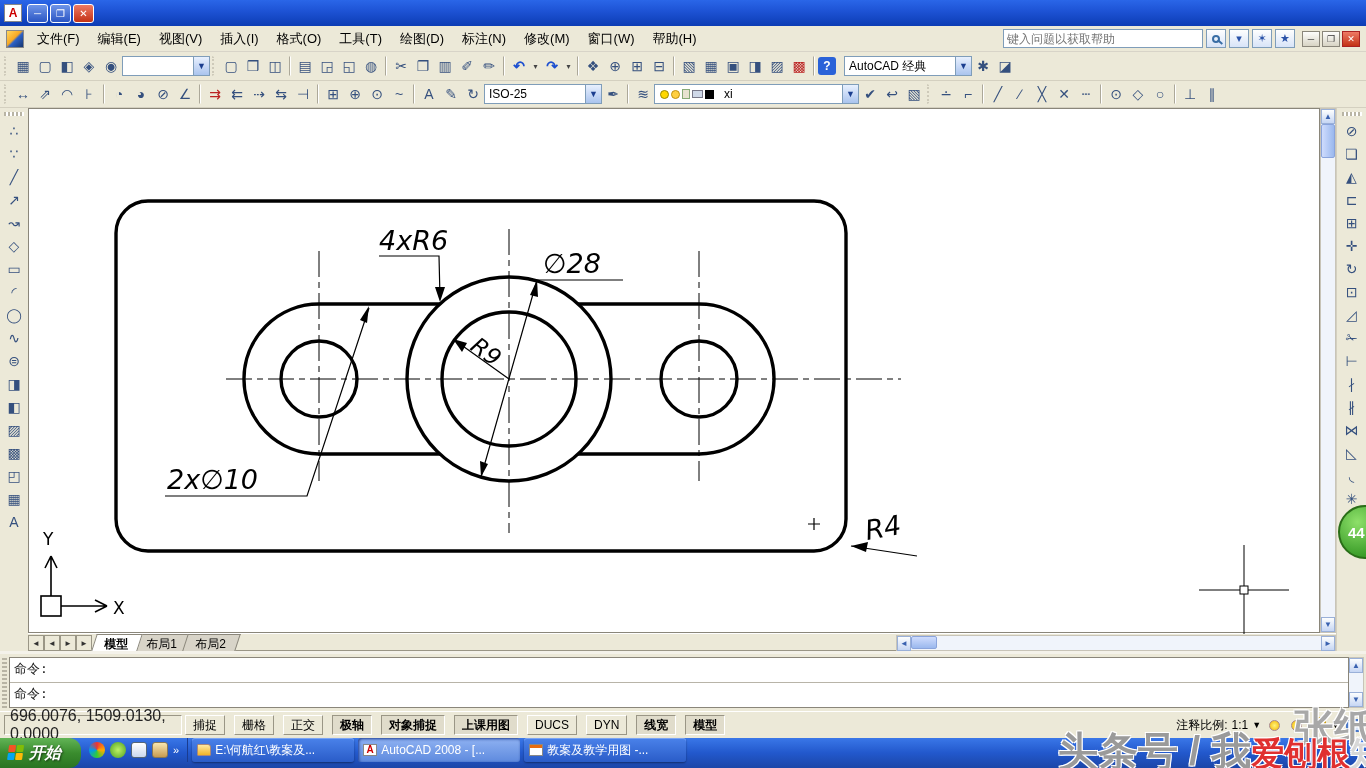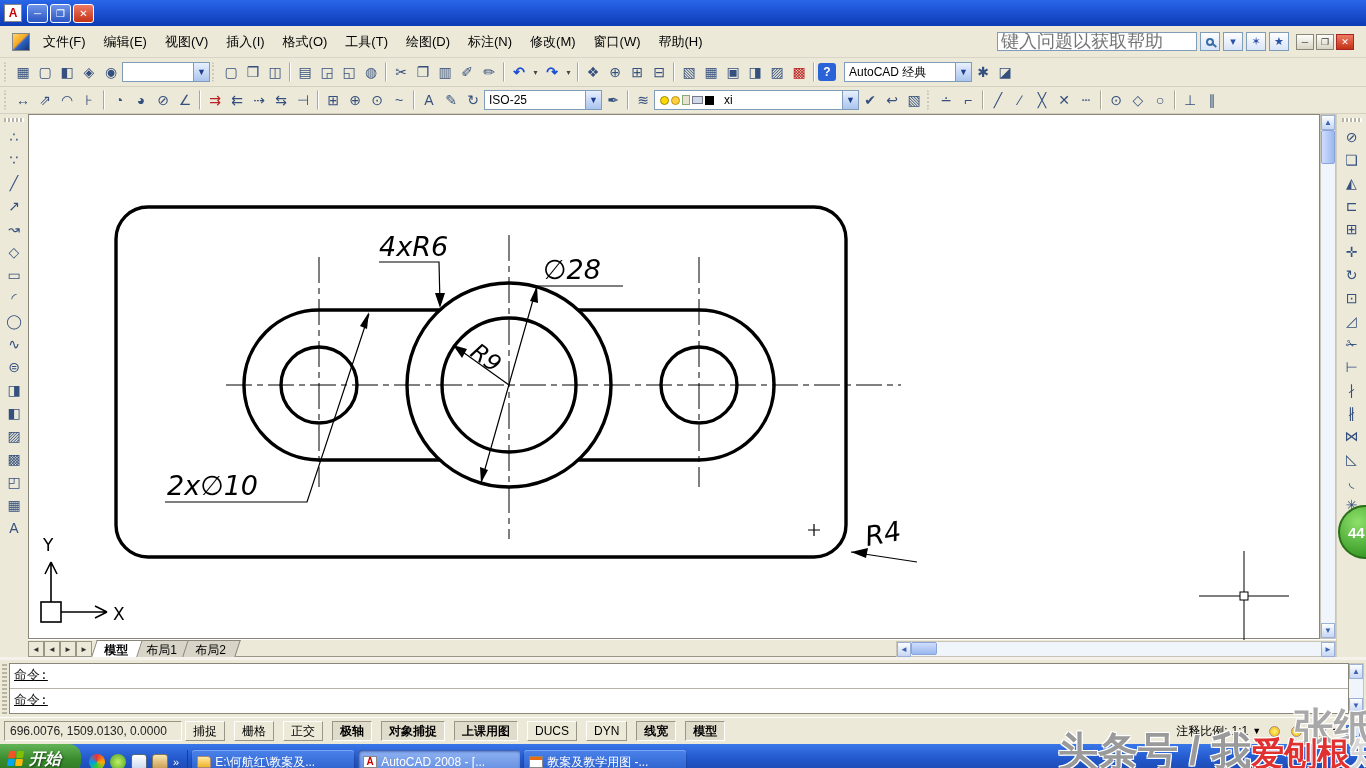--- a/index.html
+++ b/index.html
@@ -13,28 +13,28 @@
   .app-icon { width:18px; height:18px; background:#fff; border:1px solid #888; color:#c00;
               font-weight:bold; font-size:12px; display:flex; align-items:center; justify-content:center; margin-right:5px; }
   .title-text { font-weight:bold; font-size:13px; text-shadow:1px 1px 1px #000; white-space:nowrap; overflow:hidden; flex:1; }
   .win-btns { display:flex; gap:2px; }
   .wbtn { width:21px; height:19px; border:1px solid #fff; border-radius:3px;
           background:linear-gradient(#6f95e8,#2b56c4); color:#fff; font-size:10px;
           display:flex; align-items:center; justify-content:center; }
   .wbtn.close { background:linear-gradient(#ee7a64,#c33216); }
 
   
-  .menubar { height:32px; background:#ece9d8; border-bottom:1px solid #d8d4c8;
-             display:flex; align-items:center; padding:0 8px; }
+  .menubar { height:26px; background:#ece9d8; border-bottom:1px solid #d8d4c8;
+             display:flex; align-items:center; padding:0 2px; }
   .menu-app-icon { width:18px; height:18px; margin:0 4px;
     background:linear-gradient(135deg,#ffd75e 0%,#f7a823 45%,#2d62c8 55%,#16366e 100%); border:1px solid #888; }
   .menu-items { display:flex; height:100%; align-items:center; }
   .menu-item { padding:0 9px; font-size:13px; color:#000; line-height:24px; }
   .help-search { margin-left:auto; display:flex; align-items:center; gap:3px; }
-  .search-input { width:200px; height:19px; border:1px solid #7f9db9; font-size:18px; padding:0 3px; color:#555; }
+  .search-input { width:200px; height:19px; border:1px solid #7f9db9; font-size:12px; padding:0 3px; color:#555; }
   .mini-btn { height:19px; min-width:20px; border:1px solid #7f9db9; background:linear-gradient(#fefefe,#d8e4f8);
               display:flex; align-items:center; justify-content:center; font-size:11px; color:#2a52a8; }
   .mag { width:8px; height:8px; border:2px solid #3a6ea5; border-radius:50%; position:relative; }
   .mag::after { content:''; position:absolute; width:6px; height:2px; background:#3a6ea5;
                 right:-5px; bottom:-2px; transform:rotate(40deg); }
   .mdi-btns { display:flex; gap:2px; margin:0 4px; }
   .mdi { width:18px; height:16px; border:1px solid #8a867a; background:linear-gradient(#fdfdfb,#d8d4c4);
          color:#333; font-size:9px; display:flex; align-items:center; justify-content:center; }
   .mdi.close { background:linear-gradient(#ee7a64,#c33216); color:#fff; border-color:#a22; }
 
@@ -87,44 +87,44 @@
   .tab > span { display:inline-block; transform:skewX(18deg); }
   .tab.active { background:#fff; font-weight:bold; z-index:2; position:relative; }
   .tabfill { flex:1; height:17px; border-bottom:1px solid #9a9686; }
   .hscroll { width:440px; height:16px; display:flex; background:#f0f4fb; border:1px solid #c8c4b8; }
   .hthumb { width:26px; height:13px; background:linear-gradient(#cfdcfd,#9ab8ee); border:1px solid #8aa4dc; border-radius:2px; }
   .hfill { flex:1; }
 
   
   .cmdwin { height:60px; background:#ece9d8; border-top:3px solid #f4f2ea; display:flex; padding:3px 2px 3px 2px; }
   .cmd-grip { width:5px; background:repeating-linear-gradient(0deg,#b8b4a4 0 2px,#ece9d8 2px 4px); margin-right:2px; }
-  .cmd-inner { flex:1; background:#fff; border:1px solid #8a867a; display:flex; flex-direction:column; font-family:"DejaVu Sans Mono", monospace;text-decoration:underline; }
+  .cmd-inner { flex:1; background:#fff; border:1px solid #8a867a; display:flex; flex-direction:column; font-family:"DejaVu Sans Mono", monospace; }
   .cmd-line { flex:1; font-size:13px; color:#222; padding:2px 4px; }
   .cmd-line.hist { border-bottom:1px solid #b8b4a8; }
   .cmd-scroll { width:15px; background:#f0f4fb; border:1px solid #c8c4b8; border-left:none; display:flex; flex-direction:column; }
 
   
   .statusbar { height:27px; background:#ece9d8; border-top:1px solid #fff; display:flex; align-items:center; padding:0 4px; gap:3px; }
   .coords { width:178px; height:20px; border:1px solid; border-color:#9a9686 #fff #fff #9a9686;
-            font-size:12px; display:flex; align-items:center; padding:0 5px; color:#222; }
+            font-size:16px; display:flex; align-items:center; padding:0 5px; color:#222; }
   .sb-toggles { display:flex; gap:9px; }
   .sbtn { height:20px; padding:0 7px; font-size:12px; display:flex; align-items:center; border:1px solid;
           border-color:#fff #9a9686 #9a9686 #fff; background:#ece9d8; }
   .sbtn.pressed { border-color:#9a9686 #fff #fff #9a9686; background:#e0dccb; font-weight:bold; }
   .sb-right { margin-left:auto; display:flex; align-items:center; gap:4px; font-size:12px; }
   .sb-ico { width:18px; height:18px; display:flex; align-items:center; justify-content:center; font-size:12px; }
   .bulb { width:11px; height:11px; border-radius:50%; background:radial-gradient(#fff27a,#f4b800); border:1px solid #a88; }
   .padlock { width:10px; height:8px; border:2px solid #c89b10; border-radius:2px; position:relative; margin-top:5px; }
   .padlock::before { content:''; position:absolute; width:8px; height:7px; border:2px solid #c89b10;
                      border-bottom:none; border-radius:5px 5px 0 0; top:-9px; left:-1px; }
   .cleanscr { width:15px; height:13px; border:2px solid #4a78c8; background:#d8e4f8; }
 
   
   .taskbar { height:30px; background:linear-gradient(180deg,#3a77e8 0%,#2258cc 50%,#1c46a8 100%);
-             display:flex; align-items:flex-end; }
+             display:flex; align-items:flex-start; }
   .startbtn { height:30px; padding:0 20px 0 8px; background:linear-gradient(180deg,#62b456,#3a8c2e 50%,#2a7422);
               border-radius:0 12px 12px 0; display:flex; align-items:center; gap:5px;
               color:#fff; font-weight:bold; font-style:italic; font-size:16px; text-shadow:1px 1px 2px #0008; }
   .winlogo { width:16px; height:16px; display:grid; grid-template:7px 7px / 7px 7px; gap:1px; transform:skewX(-8deg); }
   .winlogo i { border-radius:1px; }
   .winlogo i:nth-child(1){background:#f35325;} .winlogo i:nth-child(2){background:#81bc06;}
   .winlogo i:nth-child(3){background:#05a6f0;} .winlogo i:nth-child(4){background:#ffba08;}
   .qlaunch { display:flex; align-items:center; gap:5px; padding:0 8px; border-right:1px solid #1a3c90; height:24px; }
   .ql { width:16px; height:16px; border-radius:3px; }
   .ql1 { background:conic-gradient(#e33,#fa0,#3c3,#09e,#e33); border-radius:50%; }

